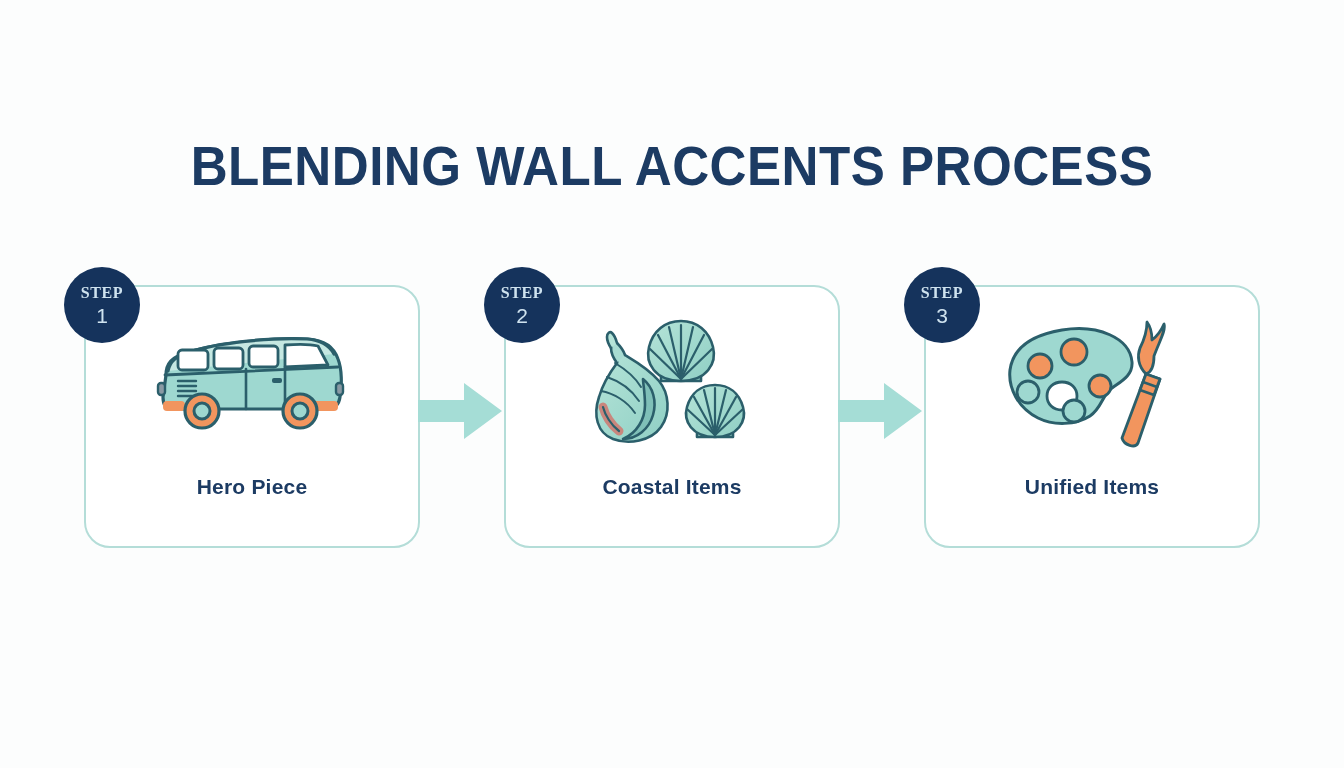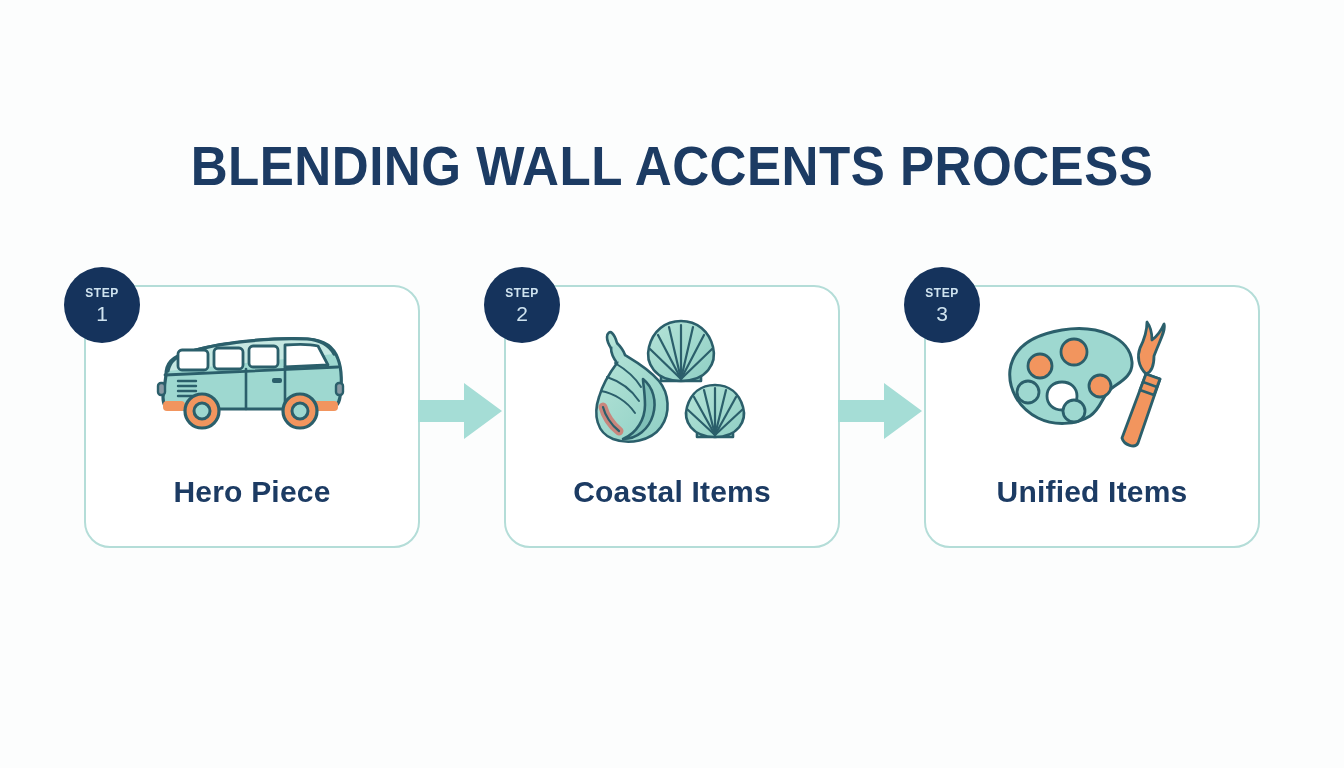--- a/index.html
+++ b/index.html
@@ -69,21 +69,21 @@
     align-items: center;
     justify-content: center;
   }
 
   .card-label {
     position: absolute;
     left: 0;
     right: 0;
     top: 188px;
     text-align: center;
-    font-size: 30px;
+    font-size: 21px;
     font-weight: 700;
     color: #1c3b63;
     letter-spacing: 0.2px;
   }
 
   
   .step-badge {
     position: absolute;
     top: -20px;
     left: -22px;
@@ -91,25 +91,26 @@
     height: 76px;
     border-radius: 50%;
     background: #15335c;
     display: flex;
     flex-direction: column;
     align-items: center;
     justify-content: center;
     z-index: 5;
   }
   .badge-word {
-    font-size: 12px;
+    font-size: 16px;
     font-weight: 700;
     letter-spacing: 0.6px;
     color: #cfe3ef;
     line-height: 1;
+    font-family: Liberation Serif, serif;
   }
   .badge-num {
     font-size: 21px;
     font-weight: 400;
     color: #cfe3ef;
     line-height: 1;
     margin-top: 4px;
   }
 
   

